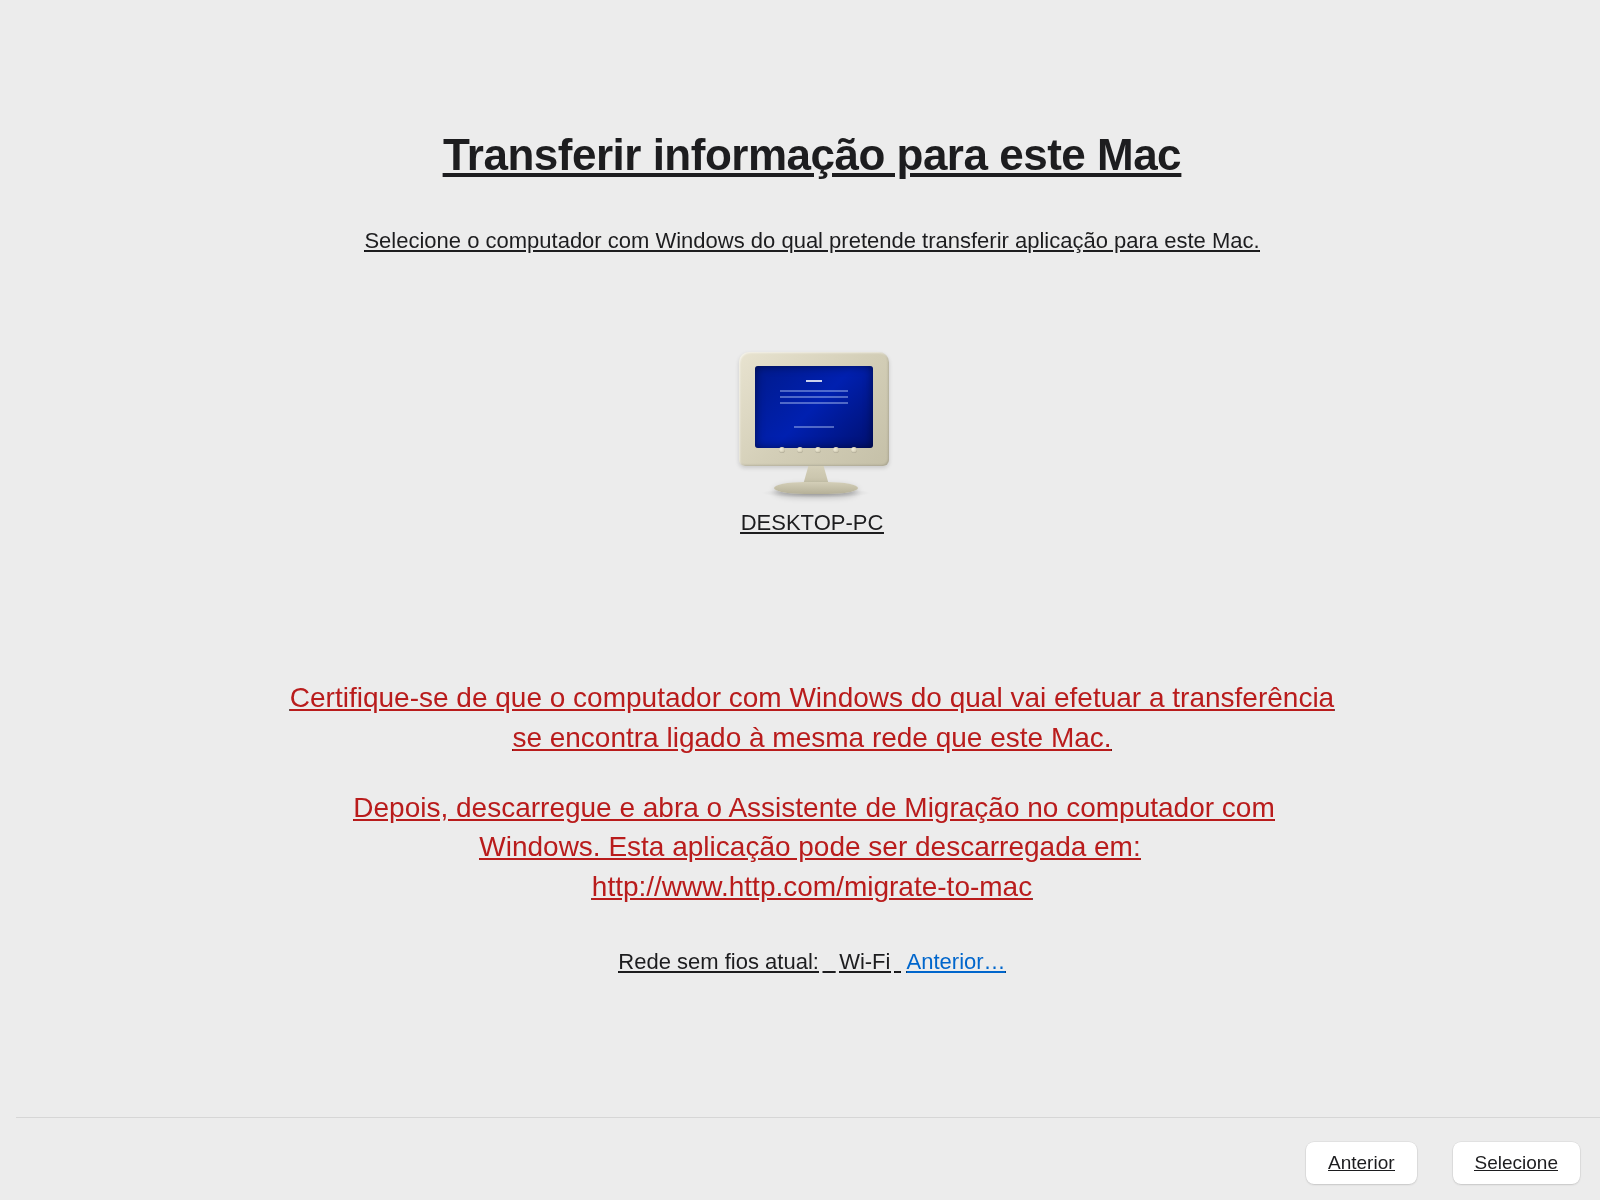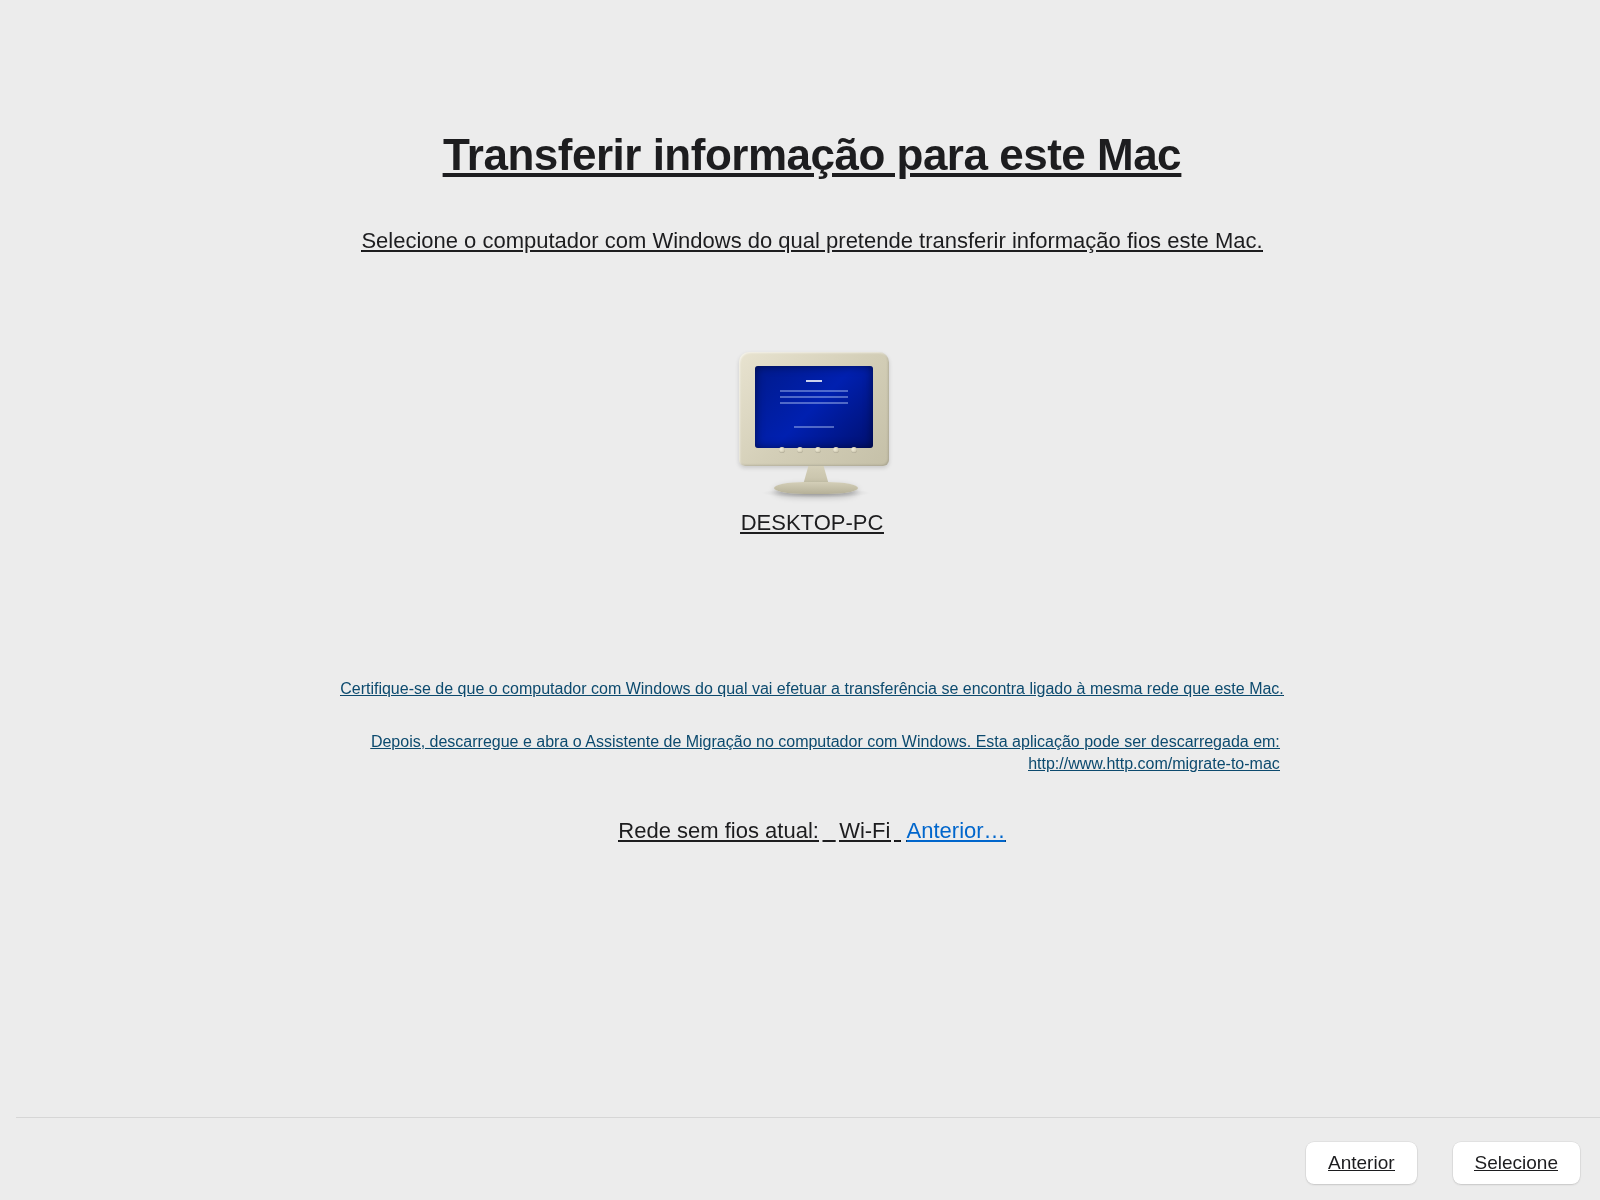--- a/index.html
+++ b/index.html
@@ -142,28 +142,27 @@
       font-size: 22px;
       font-weight: 400;
       color: #1d1d1f;
     }
     .instructions {
       margin-top: 120px;
       text-align: center;
       max-width: 1060px;
     }
     .instruction-text {
-      font-size: 16px;
-      font-weight: 400;
-      color: #0c4a6e;
+      font-size: 28px;
+      font-weight: 400;
+      color: #b91c1c;
       line-height: 1.42;
     }
     .instruction-block2 {
       margin-top: 30px;
-      text-align: right;
     }
     .network-row {
       margin-top: 42px;
       font-size: 22px;
       color: #1d1d1f;
     }
     .network-link {
       color: #0066cc;
       cursor: pointer;
       margin-left: 6px;
@@ -187,21 +186,21 @@
       box-shadow: 0 0 0 0.5px rgba(0,0,0,0.08), 0 1px 2px rgba(0,0,0,0.12);
       font-family: inherit;
     }
   </style>
 </head>
 <body>
 
 <div class="window">
   <div class="content">
     <h1 class="title">Transferir informação para este Mac</h1>
-    <p class="subtitle">Selecione o computador com Windows do qual pretende transferir informação fios este Mac.</p>
+    <p class="subtitle">Selecione o computador com Windows do qual pretende transferir aplicação para este Mac.</p>
 
     <div class="device-container">
       <div class="monitor-icon">
         <div class="monitor-shadow"></div>
         <div class="monitor-body">
           <div class="monitor-screen">
             <div class="screen-line l1"></div>
             <div class="screen-line l2"></div>
             <div class="screen-line l3"></div>
             <div class="screen-line l4"></div>

